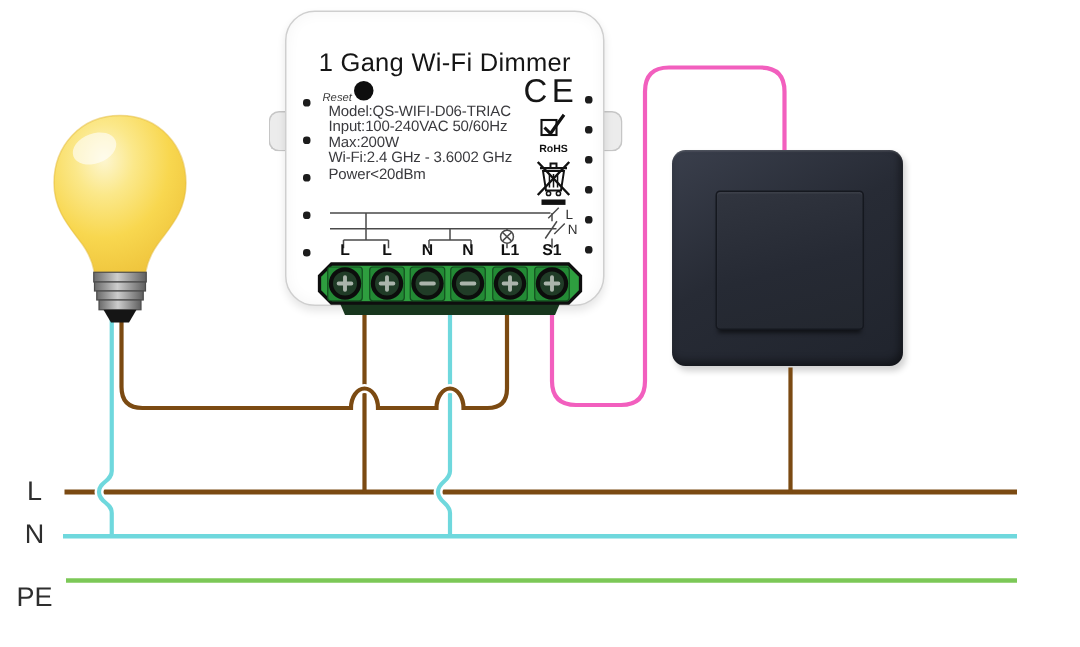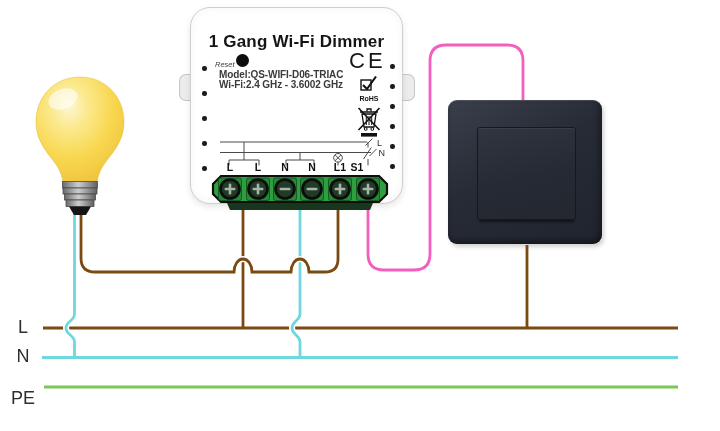--- a/index.html
+++ b/index.html
@@ -8,26 +8,26 @@
   #stage *{box-sizing:border-box;}
   .abs{position:absolute;}
 
   
   .ear{position:absolute;width:13px;height:27px;background:#ececec;border:1px solid #c6c6c6;}
   .ear.left{left:179px;top:74px;border-right:none;border-radius:7px 0 0 7px;}
   .ear.right{left:402px;top:74px;border-left:none;border-radius:0 7px 7px 0;}
   .module{left:190px;top:7px;width:213px;height:197px;background:#fff;
           border:1.5px solid #cfcfcf;border-radius:20px;
           box-shadow:0 3px 6px rgba(0,0,0,.10), inset 0 0 10px rgba(0,0,0,.045);}
-  .module-title{left:0;right:0;top:24px;text-align:center;font-size:17px;font-weight:bold;
+  .module-title{left:0;right:0;top:24px;text-align:center;font-size:17px;font-weight:normal;
                 color:#151515;letter-spacing:.2px;}
   .reset-label{left:24px;top:52px;font-size:7.5px;color:#3d3d3d;font-style:italic;}
   .reset-button{left:45px;top:46px;width:13px;height:13px;background:#0e0e0e;border-radius:50%;}
   .specs{left:28px;top:62px;width:170px;font-size:10px;line-height:10.4px;
-         color:#3a3a3e;letter-spacing:-0.1px;white-space:nowrap;font-weight:bold;}
+         color:#3a3a3e;letter-spacing:-0.1px;white-space:nowrap;}
   .specs .indent{padding-left:34px;}
   .ce-mark{left:158px;top:40px;width:44px;font-size:22px;letter-spacing:3px;color:#161616;}
   .rohs{left:162px;top:66px;width:32px;text-align:center;}
   .rohs-label{font-size:7px;font-weight:bold;color:#111;margin-top:-1px;}
   .weee{left:166px;top:97px;}
   .dotcol{display:flex;flex-direction:column;}
   .dotcol i{display:block;width:4.5px;height:4.5px;border-radius:50%;background:#1c1c1c;}
   .dots-left{left:11px;top:58px;gap:20.5px;}
   .dots-right{left:199px;top:56px;gap:15.5px;}
 
@@ -56,21 +56,24 @@
   <div class="ear left"></div>
   <div class="ear right"></div>
 
   <div class="abs module">
     <div class="abs module-title">1 Gang Wi-Fi Dimmer</div>
     <div class="abs reset-label">Reset</div>
     <div class="abs reset-button"></div>
 
     <div class="abs specs">
       <div>Model:QS-WIFI-D06-TRIAC</div>
+      <div>Input:100-240VAC 50/60Hz</div>
+      <div>Max:200W</div>
       <div>Wi-Fi:2.4 GHz - 3.6002 GHz</div>
+      <div>Power&lt;20dBm</div>
     </div>
 
     <div class="abs ce-mark">CE</div>
 
     <div class="abs rohs">
       <svg width="20" height="18" viewBox="0 0 20 18">
         <rect x="2" y="6" width="10" height="10" fill="none" stroke="#111" stroke-width="1.4"></rect>
         <polyline points="4,11 8,15 17,2.5" fill="none" stroke="#111" stroke-width="2.1"></polyline>
       </svg>
       <div class="rohs-label">RoHS</div>
@@ -220,19 +223,19 @@
     </g>
     <text x="377" y="145.8" font-size="9" fill="#2e2e2e">L</text>
     <text x="378.5" y="156.3" font-size="9" fill="#2e2e2e">N</text>
   </svg>
 
   <div class="abs terminal-label" style="left:219px">L</div>
   <div class="abs terminal-label" style="left:247px">L</div>
   <div class="abs terminal-label" style="left:274px">N</div>
   <div class="abs terminal-label" style="left:301px">N</div>
   <div class="abs terminal-label" style="left:329px">L1</div>
-  <div class="abs terminal-label" style="left:346px">S1</div>
+  <div class="abs terminal-label" style="left:357px">S1</div>
 
   <div class="abs bus-label" style="left:8px;top:317px">L</div>
   <div class="abs bus-label" style="left:8px;top:346px">N</div>
   <div class="abs bus-label" style="left:8px;top:388px">PE</div>
 
 </div>
 
 </body></html>

